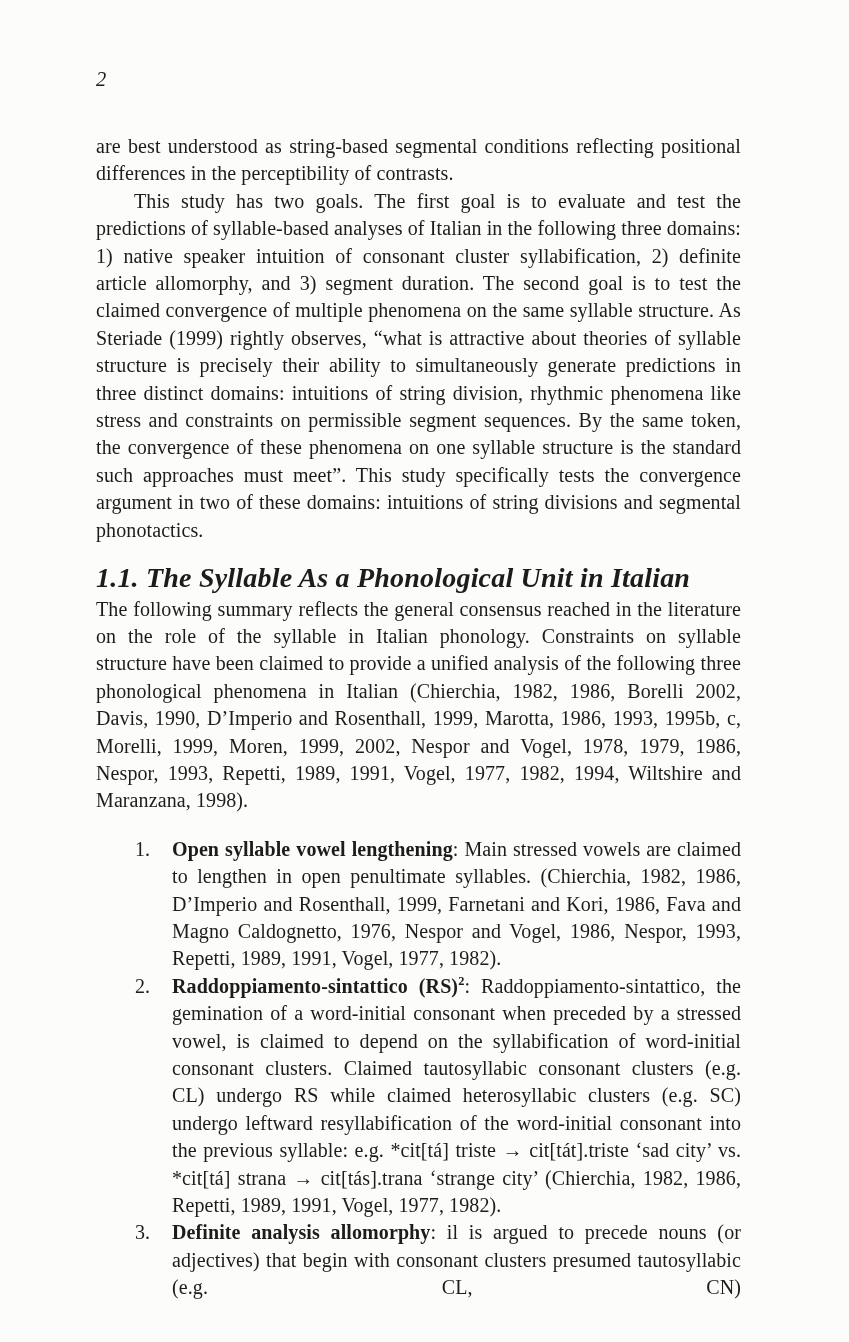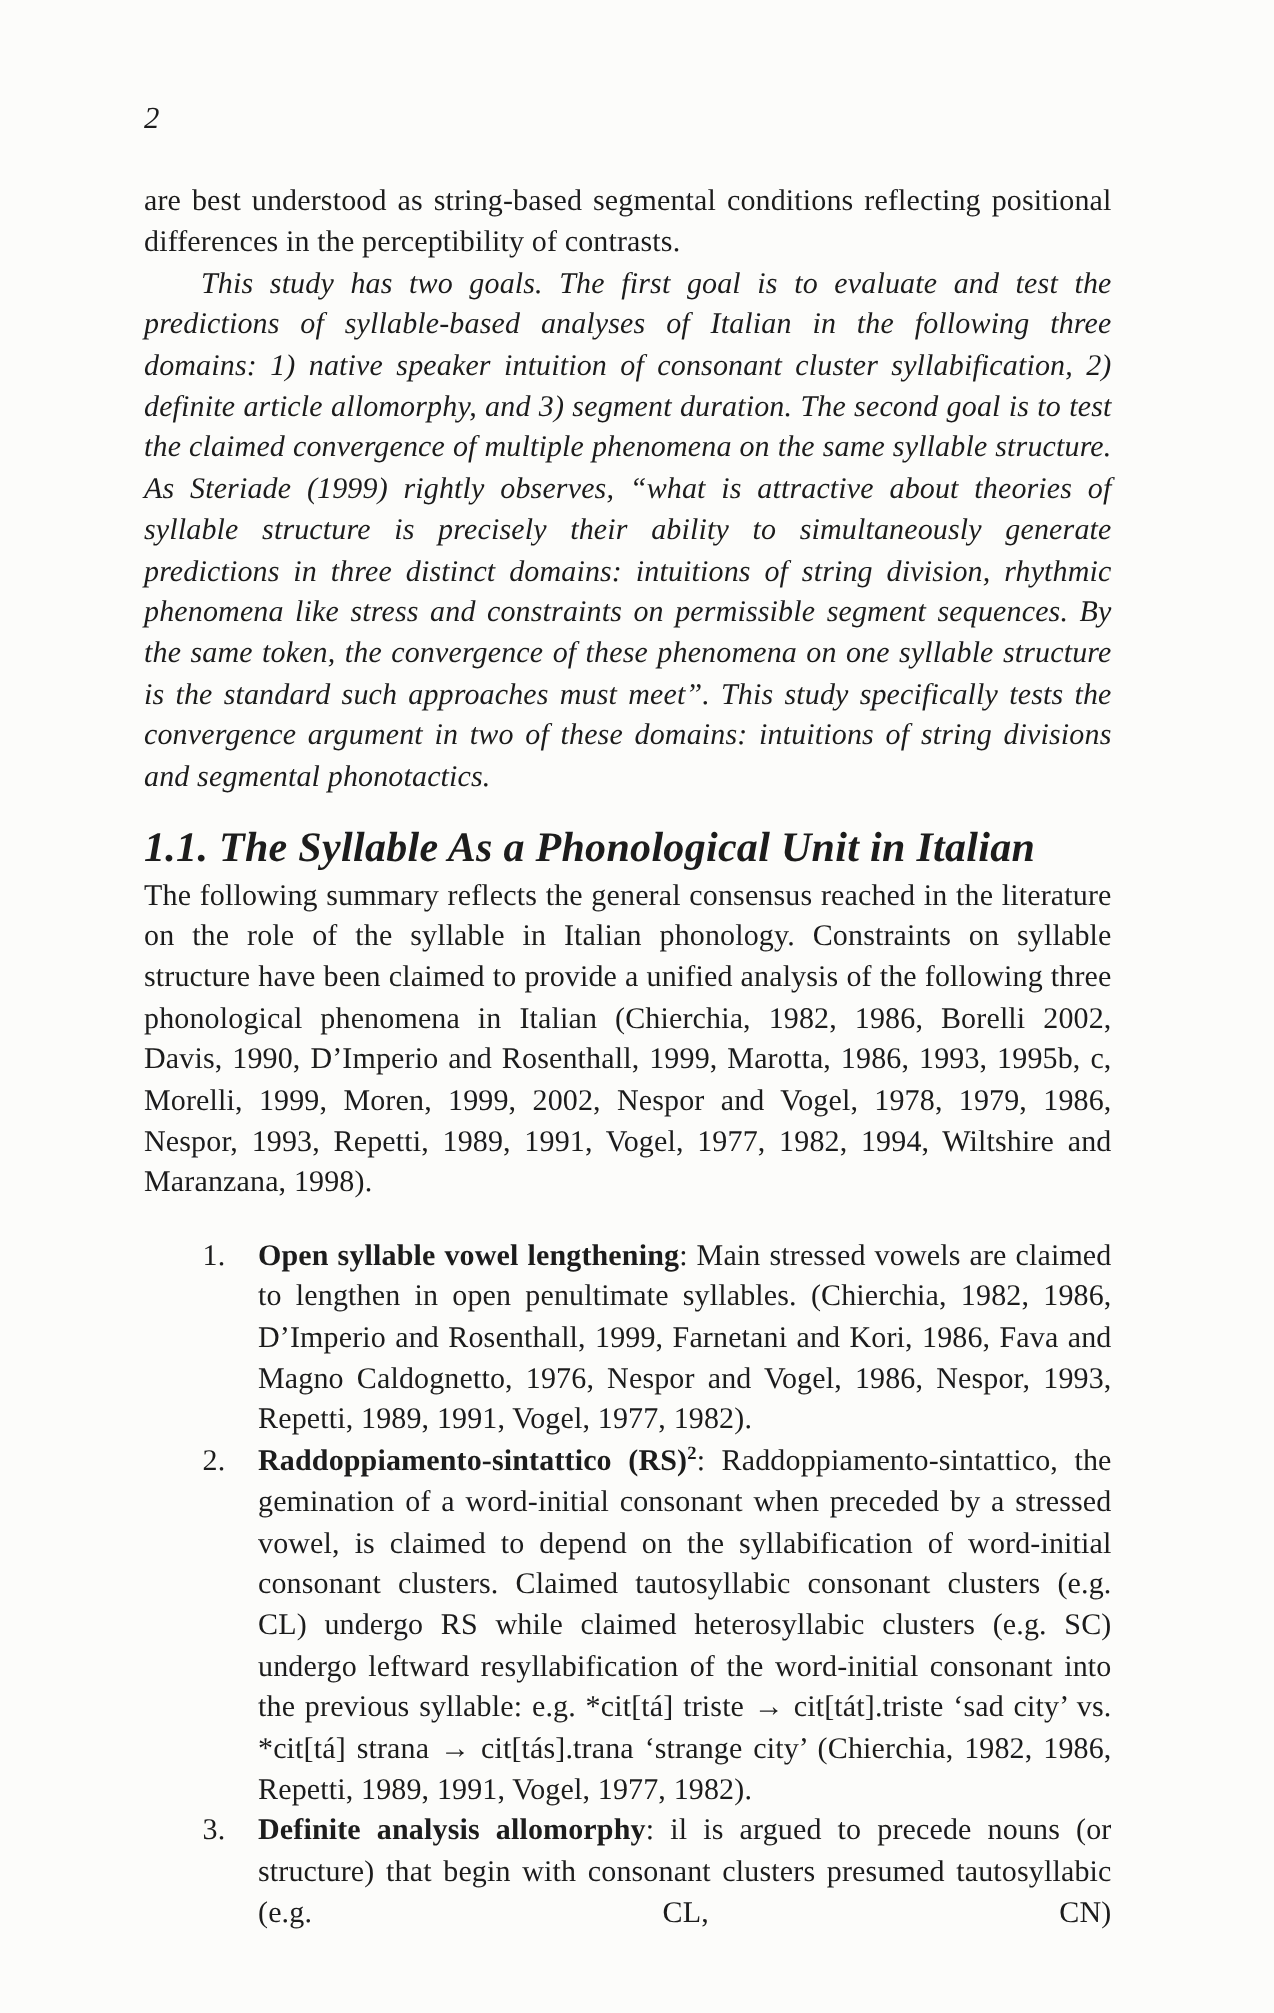--- a/index.html
+++ b/index.html
@@ -20,28 +20,28 @@
   }
   .header {
     display: flex;
     justify-content: space-between;
     align-items: baseline;
     font-size: 20.5px;
     font-style: italic;
     line-height: 27px;
   }
   .body-text {
-    margin-top: 28px;
+    margin-top: 40px;
     font-size: 20px;
     line-height: 27.4px;
     text-align: justify;
     letter-spacing: 0.1px;
   }
   .para { margin: 0; }
-  .para.indent { text-indent: 38px; font-style: italic; }
+  .para.indent { text-indent: 38px; }
   .section-heading {
     font-size: 28px;
     font-weight: 700;
     font-style: italic;
     text-align: left;
     margin: 20px 0 4px 0;
     letter-spacing: 0.2px;
   }
   .numbered-list { margin-top: 21px; }
   .list-item { display: flex; }
@@ -84,17 +84,17 @@
         <div class="list-item">
           <span class="li-num">1.</span>
           <div class="li-text"><span class="b">Open syllable vowel lengthening</span><span>: Main stressed vowels are claimed to lengthen in open penultimate syllables. (Chierchia, 1982, 1986, D’Imperio and Rosenthall, 1999, Farnetani and Kori, 1986, Fava and Magno Caldognetto, 1976, Nespor and Vogel, 1986, Nespor, 1993, Repetti, 1989, 1991, Vogel, 1977, 1982).</span></div>
         </div>
         <div class="list-item">
           <span class="li-num">2.</span>
           <div class="li-text"><span class="b i">Raddoppiamento-sintattico</span><span class="b"> (RS)</span><sup class="b">2</sup><span>: </span><span class="i">Raddoppiamento-sintattico</span><span>, the gemination of a word-initial consonant when preceded by a stressed vowel, is claimed to depend on the syllabification of word-initial consonant clusters. Claimed tautosyllabic consonant clusters (e.g. CL) undergo RS while claimed heterosyllabic clusters (e.g. SC) undergo leftward resyllabification of the word-initial consonant into the previous syllable: e.g. </span><span class="i">*cit[tá] triste</span><span> → </span><span class="i">cit[tát].triste</span><span> ‘sad city’ vs. </span><span class="i">*cit[tá] strana</span><span> → </span><span class="i">cit[tás].trana</span><span> ‘strange city’ (Chierchia, 1982, 1986, Repetti, 1989, 1991, Vogel, 1977, 1982).</span></div>
         </div>
         <div class="list-item">
           <span class="li-num">3.</span>
-          <div class="li-text"><span class="b">Definite analysis allomorphy</span><span>: </span><span class="i">il</span><span> is argued to precede nouns (or structure) that begin with consonant clusters presumed tautosyllabic (e.g. CL, CN)</span></div>
+          <div class="li-text"><span class="b">Definite analysis allomorphy</span><span>: </span><span class="i">il</span><span> is argued to precede nouns (or adjectives) that begin with consonant clusters presumed tautosyllabic (e.g. CL, CN)</span></div>
         </div>
       </div>
   </div>
 </div>
 
 </body></html>

